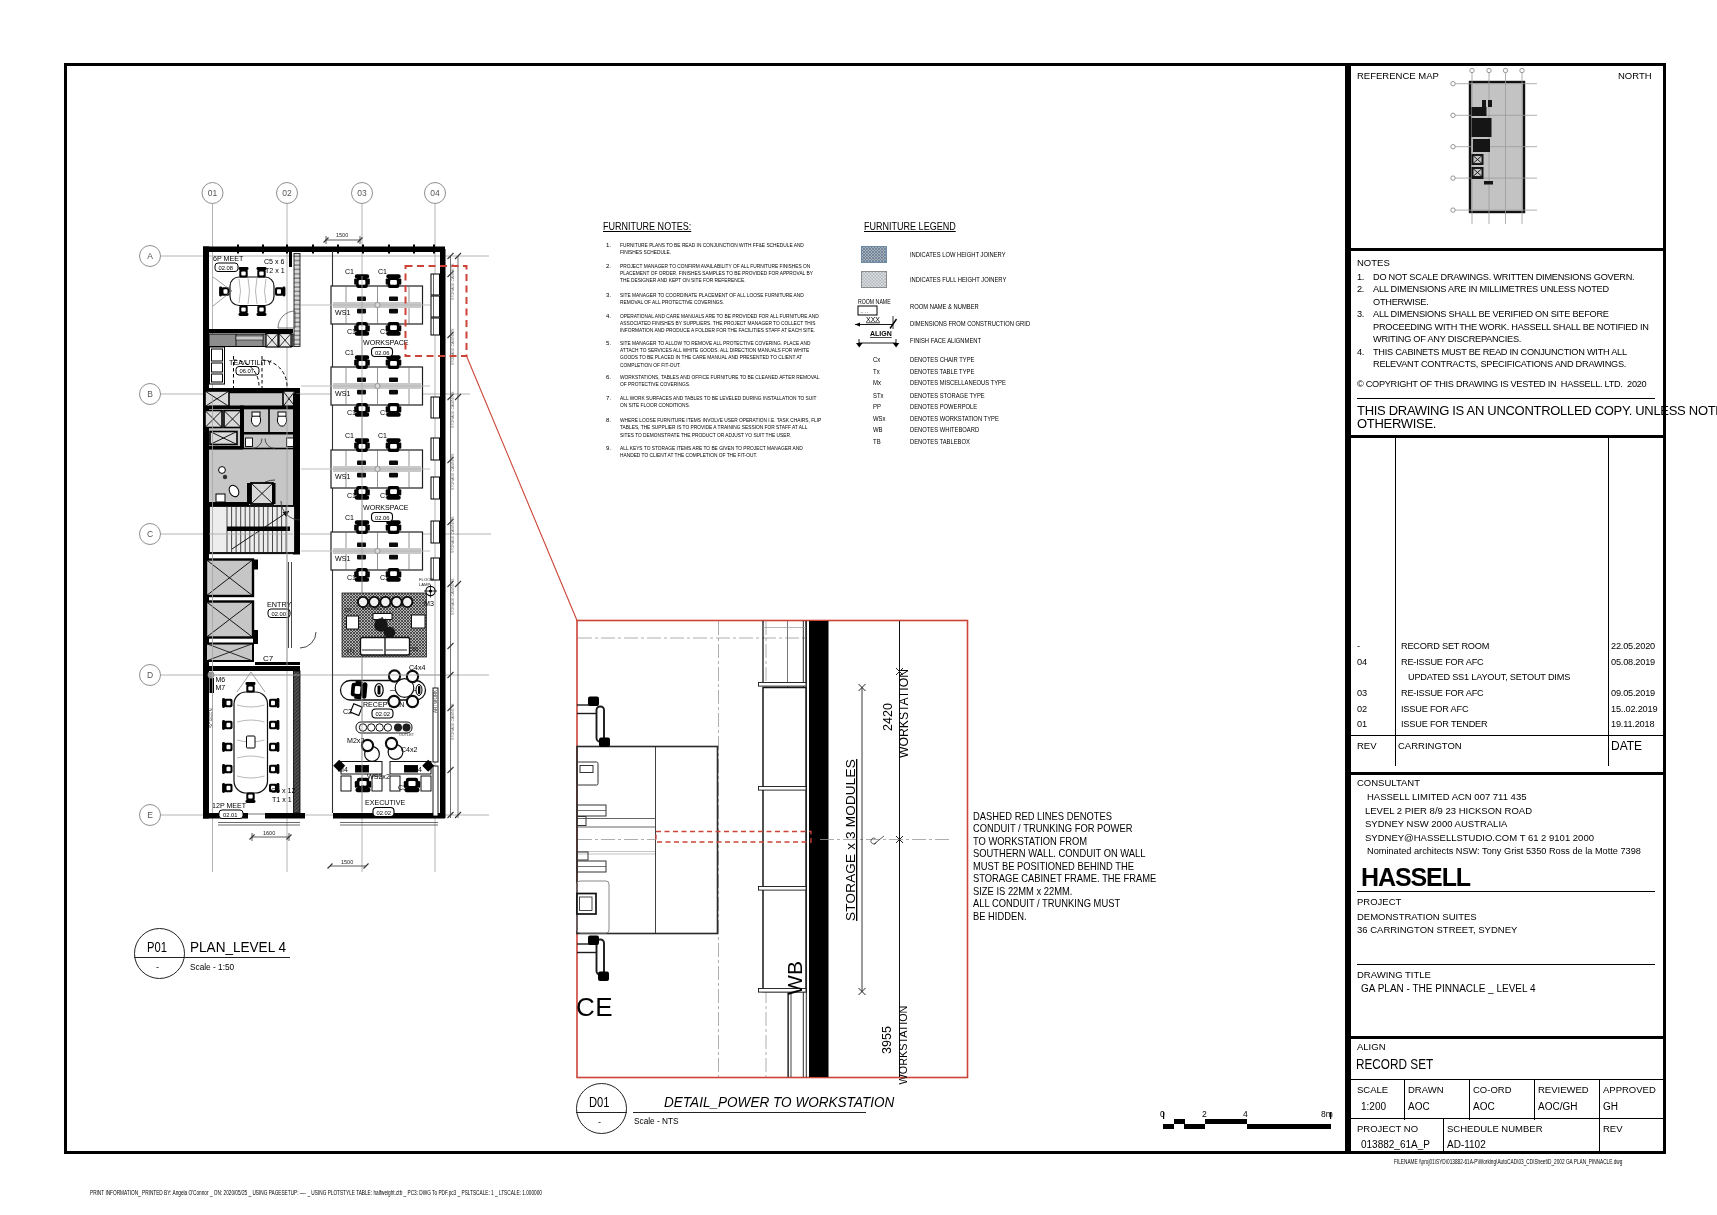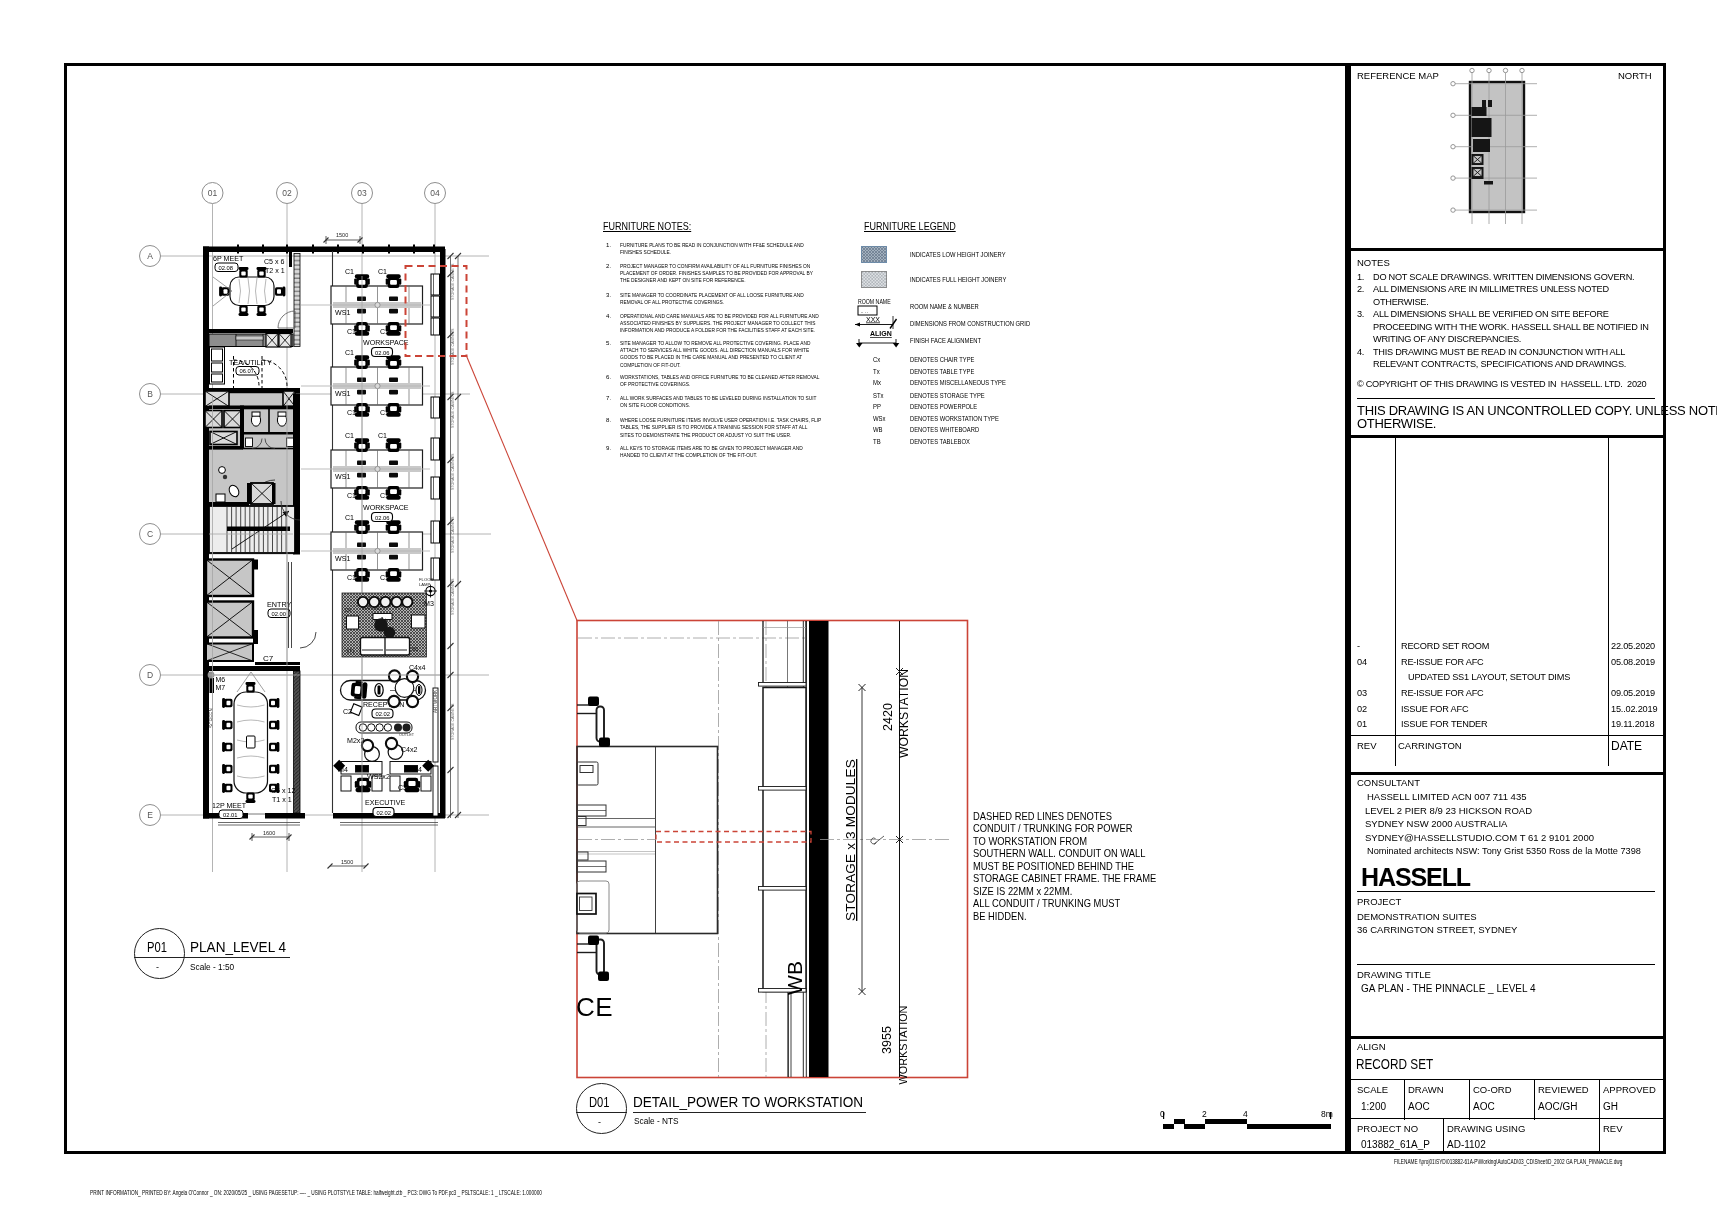--- a/index.html
+++ b/index.html
@@ -74,21 +74,21 @@
       <div style="position:relative;height:12.45px;">
         <span style="position:absolute;left:0;"></span>
         <span style="position:absolute;left:16px;">PROCEEDING WITH THE WORK. HASSELL SHALL BE NOTIFIED IN</span>
       </div>
       <div style="position:relative;height:12.45px;">
         <span style="position:absolute;left:0;"></span>
         <span style="position:absolute;left:16px;text-align:right;">WRITING OF ANY DISCREPANCIES.</span>
       </div>
       <div style="position:relative;height:12.45px;">
         <span style="position:absolute;left:0;">4.</span>
-        <span style="position:absolute;left:16px;">THIS DRAWING MUST BE READ IN CONJUNCTION WITH ALL</span>
+        <span style="position:absolute;left:16px;">THIS CABINETS MUST BE READ IN CONJUNCTION WITH ALL</span>
       </div>
       <div style="position:relative;height:12.45px;">
         <span style="position:absolute;left:0;"></span>
         <span style="position:absolute;left:16px;">RELEVANT CONTRACTS, SPECIFICATIONS AND DRAWINGS.</span>
       </div>
     </div>
 <div style="position:absolute;left:1357px;top:379px;font-size:9.2px;line-height:10.2px;white-space:nowrap;letter-spacing:-0.3px;">© COPYRIGHT OF THIS DRAWING IS VESTED IN&nbsp; HASSELL. LTD.&nbsp; 2020</div>
 <div style="position:absolute;left:1357px;top:398px;width:298px;height:1px;background:#000;"></div>
 <div style="position:absolute;left:1357px;top:404px;font-size:13px;line-height:10.2px;white-space:nowrap;line-height:13px;letter-spacing:-0.3px;">THIS DRAWING IS AN UNCONTROLLED COPY. UNLESS NOTED<br>OTHERWISE.</div>
 <div style="position:absolute;left:1350px;top:435px;width:314px;height:2.6px;background:#000;"></div>
@@ -158,21 +158,21 @@
 <div style="position:absolute;left:1603px;top:1085px;font-size:9.5px;line-height:10.5px;white-space:nowrap;">APPROVED</div>
 <div style="position:absolute;left:1361px;top:1101px;font-size:10px;line-height:11px;white-space:nowrap;">1:200</div>
 <div style="position:absolute;left:1408px;top:1101px;font-size:10px;line-height:11px;white-space:nowrap;">AOC</div>
 <div style="position:absolute;left:1473px;top:1101px;font-size:10px;line-height:11px;white-space:nowrap;">AOC</div>
 <div style="position:absolute;left:1538px;top:1101px;font-size:10px;line-height:11px;white-space:nowrap;">AOC/GH</div>
 <div style="position:absolute;left:1603px;top:1101px;font-size:10px;line-height:11px;white-space:nowrap;">GH</div>
 <div style="position:absolute;left:1350px;top:1118px;width:314px;height:1.2px;background:#000;"></div>
 <div style="position:absolute;left:1443px;top:1119px;width:1px;height:33px;background:#000;"></div>
 <div style="position:absolute;left:1599px;top:1119px;width:1px;height:33px;background:#000;"></div>
 <div style="position:absolute;left:1357px;top:1124px;font-size:9.5px;line-height:10.5px;white-space:nowrap;">PROJECT NO</div>
-<div style="position:absolute;left:1447px;top:1124px;font-size:9.5px;line-height:10.5px;white-space:nowrap;">DRAWING USING</div>
+<div style="position:absolute;left:1447px;top:1124px;font-size:9.5px;line-height:10.5px;white-space:nowrap;">SCHEDULE NUMBER</div>
 <div style="position:absolute;left:1603px;top:1124px;font-size:9.5px;line-height:10.5px;white-space:nowrap;">REV</div>
 <div style="position:absolute;left:1361px;top:1139px;font-size:10px;line-height:11px;white-space:nowrap;">013882_61A_P</div>
 <div style="position:absolute;left:1447px;top:1139px;font-size:10px;line-height:11px;white-space:nowrap;">AD-1102</div>
 <div style="position:absolute;left:1352px;top:1158px;width:312px;font-size:6.3px;text-align:center;white-space:nowrap;"><span style="display:inline-block;transform:scaleX(0.75);transform-origin:50% 50%;">FILENAME \\proj01\SYD\013882-61A-P\Working\AutoCAD\03_CD\Sheet\D_2002 GA PLAN_PINNACLE.dwg</span></div>
 <div style="position:absolute;left:90px;top:1189px;font-size:6.3px;white-space:nowrap;"><span style="display:inline-block;transform:scaleX(0.75);transform-origin:0 50%;">PRINT INFORMATION_ PRINTED BY: Angela O'Connor _ ON: 2020/05/25 _ USING PAGESETUP: —- _ USING PLOTSTYLE TABLE: halfweight.ctb _ PC3: DWG To PDF.pc3 _ PSLTSCALE: 1 _ LTSCALE: 1.000000</span></div>
 <div style="position:absolute;left:603px;top:220px;font-size:11px;line-height:12px;white-space:nowrap;"><span style="display:inline-block;transform:scaleX(0.82);transform-origin:0 50%;"><u>FURNITURE NOTES:</u></span></div>
 <div style="position:absolute;left:606px;top:241px;font-size:6.1px;line-height:7.45px;white-space:nowrap;">
       <span style="position:absolute;left:0;top:0;">1.</span>
       <span style="position:absolute;left:13.5px;top:0;transform:scaleX(0.79);transform-origin:0 0;">FURNITURE PLANS TO BE READ IN CONJUNCTION WITH FF&amp;E SCHEDULE AND<br>FINISHES SCHEDULE.</span>
     </div>
@@ -270,21 +270,21 @@
 <div style="position:absolute;left:134px;top:928px;width:51px;height:51px;border:1.1px solid #222;border-radius:50%;"></div>
 <div style="position:absolute;left:147px;top:940px;font-size:14px;line-height:15px;white-space:nowrap;"><span style="display:inline-block;transform:scaleX(0.8);transform-origin:0 50%;">P01</span></div>
 <div style="position:absolute;left:156px;top:962px;font-size:9px;line-height:10px;white-space:nowrap;">-</div>
 <div style="position:absolute;left:134px;top:956.5px;width:156px;height:1.2px;background:#222;"></div>
 <div style="position:absolute;left:190px;top:939px;font-size:15.5px;line-height:16.5px;white-space:nowrap;"><span style="display:inline-block;transform:scaleX(0.875);transform-origin:0 50%;">PLAN_LEVEL 4</span></div>
 <div style="position:absolute;left:190px;top:962px;font-size:9px;line-height:10px;white-space:nowrap;"><span style="display:inline-block;transform:scaleX(0.92);transform-origin:0 50%;">Scale - 1:50</span></div>
 <div style="position:absolute;left:576px;top:1083px;width:51px;height:51px;border:1.1px solid #222;border-radius:50%;"></div>
 <div style="position:absolute;left:589px;top:1095px;font-size:14px;line-height:15px;white-space:nowrap;"><span style="display:inline-block;transform:scaleX(0.8);transform-origin:0 50%;">D01</span></div>
 <div style="position:absolute;left:598px;top:1117px;font-size:9px;line-height:10px;white-space:nowrap;">-</div>
 <div style="position:absolute;left:576px;top:1111.5px;width:51px;height:1.2px;background:#222;"></div>
-<div style="position:absolute;left:633px;top:1094px;font-size:15.5px;line-height:16.5px;white-space:nowrap;"><span style="display:inline-block;transform:scaleX(0.875);transform-origin:0 50%;">DETAIL_POWER TO WORKSTATION</span></div>
+<div style="position:absolute;left:664px;top:1094px;font-size:15.5px;line-height:16.5px;white-space:nowrap;font-style:italic;"><span style="display:inline-block;transform:scaleX(0.875);transform-origin:0 50%;">DETAIL_POWER TO WORKSTATION</span></div>
 <div style="position:absolute;left:633px;top:1111.5px;width:233px;height:1.2px;background:#222;"></div>
 <div style="position:absolute;left:634px;top:1116px;font-size:9px;line-height:10px;white-space:nowrap;"><span style="display:inline-block;transform:scaleX(0.92);transform-origin:0 50%;">Scale - NTS</span></div>
 <svg style="position:absolute;left:0;top:0;" width="1717" height="1215" viewBox="0 0 1717 1215">
 <defs>
 <pattern id="rug" width="3" height="3" patternUnits="userSpaceOnUse">
  <rect width="3" height="3" fill="#b5b5b5"></rect>
  <path d="M0 3 L3 0 M0 0 L3 3" stroke="#2e2e2e" stroke-width="0.75"></path>
 </pattern>
 <pattern id="glz" width="4" height="4.4" patternUnits="userSpaceOnUse">
  <rect width="4" height="4.4" fill="#d9d9d9"></rect>

